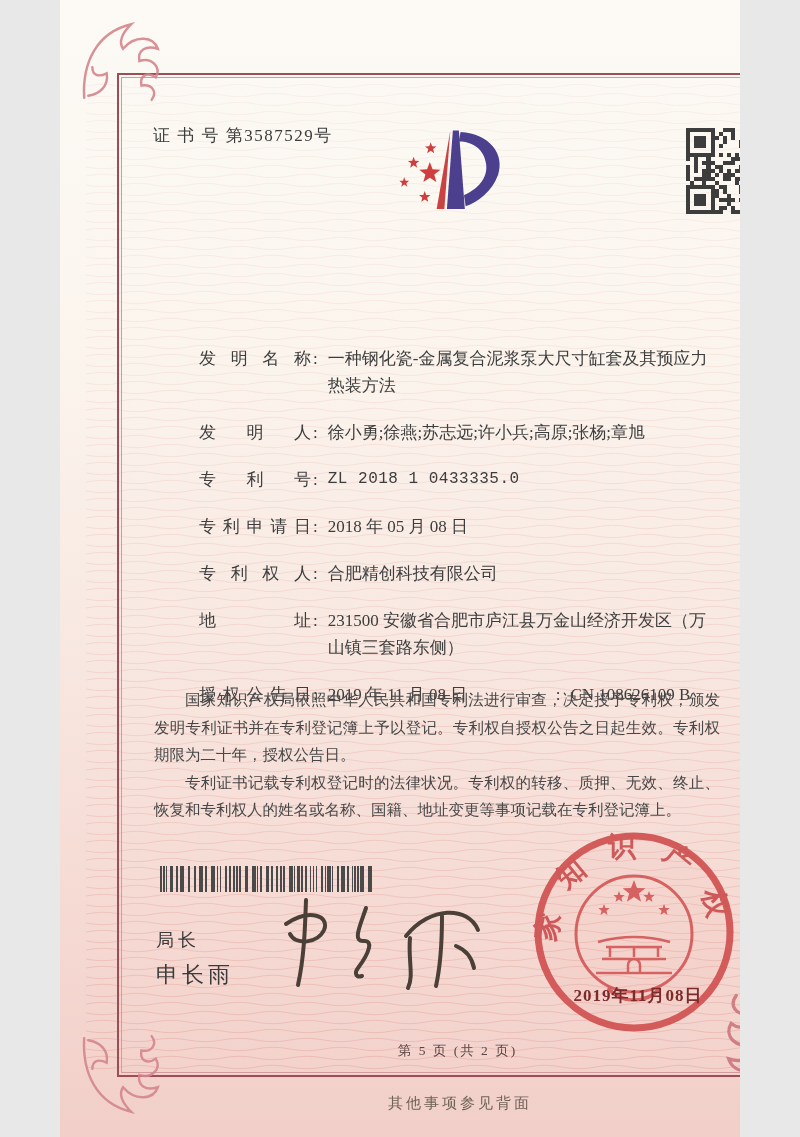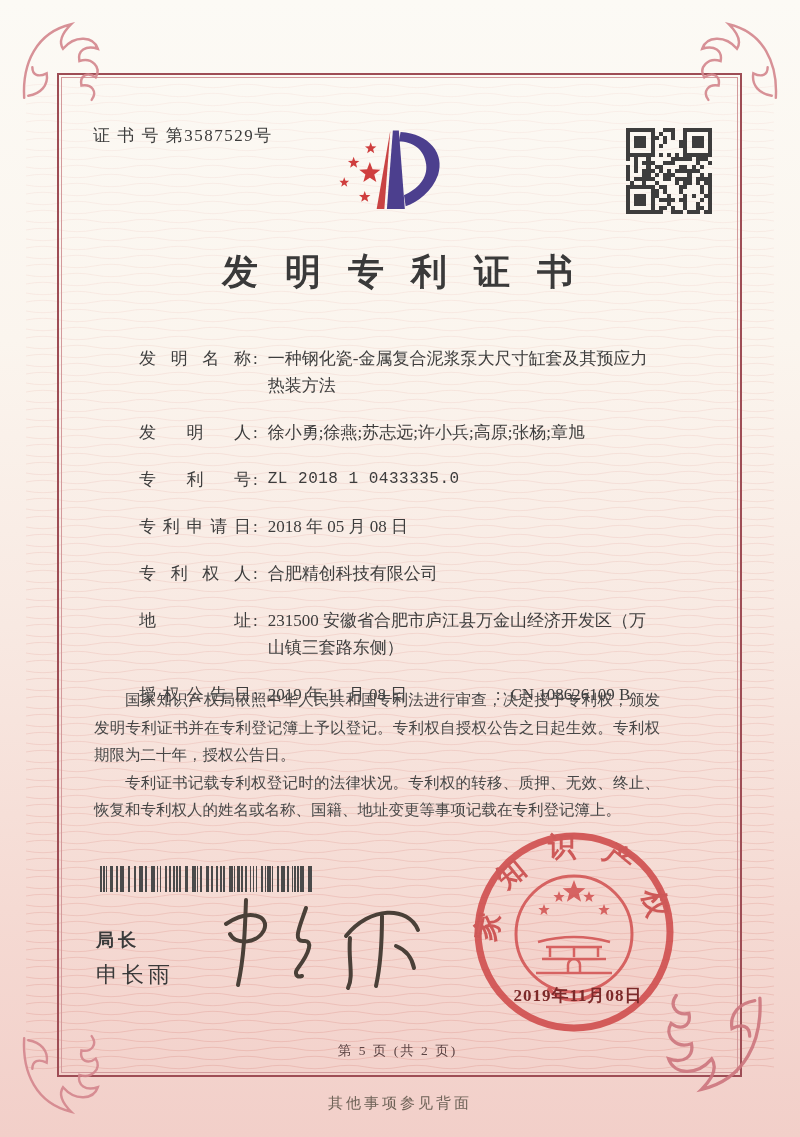--- a/index.html
+++ b/index.html
@@ -1,16 +1,16 @@
 <!DOCTYPE html>
 <html><head>
 <meta charset="utf-8">
 <style>
   html,body{margin:0;padding:0;background:#e8e8e8;}
-  .page{position:relative;width:800px;height:1137px;overflow:hidden;margin:0 auto;
+  .page{position:relative;width:680px;height:1137px;overflow:hidden;margin:0 auto;
     background:linear-gradient(180deg,#fcfaf5 0%,#fbf5ee 30%,#f8e9e2 55%,#f5dad3 80%,#f2cfc9 100%);
     font-family:"Liberation Serif","DejaVu Serif",serif;color:#3f3f3f;}
   .abs{position:absolute;}
   svg{display:block;}
   
   .frame-outer{position:absolute;left:57px;top:73px;width:681px;height:1000px;border:2.5px solid #9e4d55;}
   .frame-inner{position:absolute;left:2px;top:2px;right:2px;bottom:2px;border:1px solid #d39a9c;}
   
   .cert-no{left:93px;top:124px;font-size:17px;letter-spacing:1.5px;color:#3c3c3c;}
   .logo{left:334px;top:120px;}
@@ -26,21 +26,21 @@
   .num-font{font-family:"Liberation Mono","DejaVu Sans Mono",monospace;font-size:16px;letter-spacing:.5px;}
   .grant-date-val{width:226px;flex:none;}
   .flabel2{width:118px;flex:none;text-align:justify;text-align-last:justify;}
   
   .paragraphs{position:absolute;left:94px;top:686px;width:566px;font-size:15.5px;line-height:27.5px;color:#474747;text-align:justify;}
   .paragraphs p{margin:0;text-indent:2em;}
   
   .barcode{left:100px;top:866px;width:212px;height:26px;display:flex;align-items:stretch;}
   .barcode i{display:block;height:100%;}
   
-  .director-title{left:96px;top:928px;font-size:18px;letter-spacing:4px;color:#3a3a3a;font-family:"Liberation Sans","DejaVu Sans",sans-serif;font-weight:bold;}
+  .director-title{left:96px;top:928px;font-size:18px;letter-spacing:4px;color:#3a3a3a;font-family:"Liberation Sans","DejaVu Sans",sans-serif;}
   .director-name{left:96px;top:960px;font-size:22px;letter-spacing:4px;color:#3a3a3a;font-family:"Liberation Sans","DejaVu Sans",sans-serif;}
   .signature{left:210px;top:888px;}
   
   .seal{left:468px;top:826px;opacity:.88;}
   .seal-date{left:488px;top:984px;width:180px;text-align:center;font-size:17px;font-weight:bold;color:#7c2a2a;letter-spacing:1px;z-index:5;}
   
   .page-num{left:57px;width:681px;top:1042px;text-align:center;font-size:13.5px;color:#5c4444;letter-spacing:2px;}
   .back-note{left:0;width:800px;top:1094px;text-align:center;font-size:15px;color:#6e6257;letter-spacing:3px;}
   .flourish{position:absolute;opacity:.9;}
 </style>
@@ -437,21 +437,20 @@
       <rect x="11" y="20" width="1" height="1" fill="#3d3d3d"></rect>
       <rect x="12" y="20" width="1" height="1" fill="#3d3d3d"></rect>
       <rect x="13" y="20" width="1" height="1" fill="#3d3d3d"></rect>
       <rect x="15" y="20" width="1" height="1" fill="#3d3d3d"></rect>
       <rect x="16" y="20" width="1" height="1" fill="#3d3d3d"></rect>
       <rect x="17" y="20" width="1" height="1" fill="#3d3d3d"></rect>
       <rect x="19" y="20" width="1" height="1" fill="#3d3d3d"></rect>
       <rect x="20" y="20" width="1" height="1" fill="#3d3d3d"></rect>
     </svg>
 
-  <div class="abs title"><span>发明专利证书</span></div>
 
   <div class="fields">
     <div class="frow">
       <span class="flabel">发明名称</span>
         <span class="fcolon">:</span>
       <span class="fvalue">一种钢化瓷-金属复合泥浆泵大尺寸缸套及其预应力热装方法</span>
     </div>
     <div class="frow">
       <span class="flabel">发明人</span>
         <span class="fcolon">:</span>

